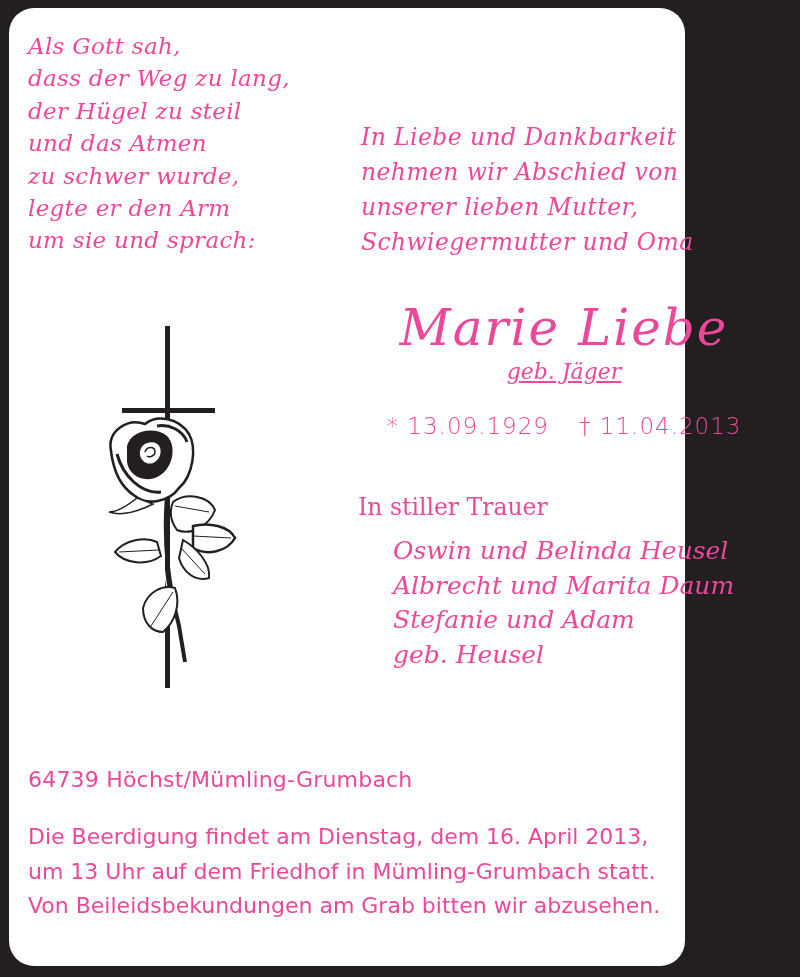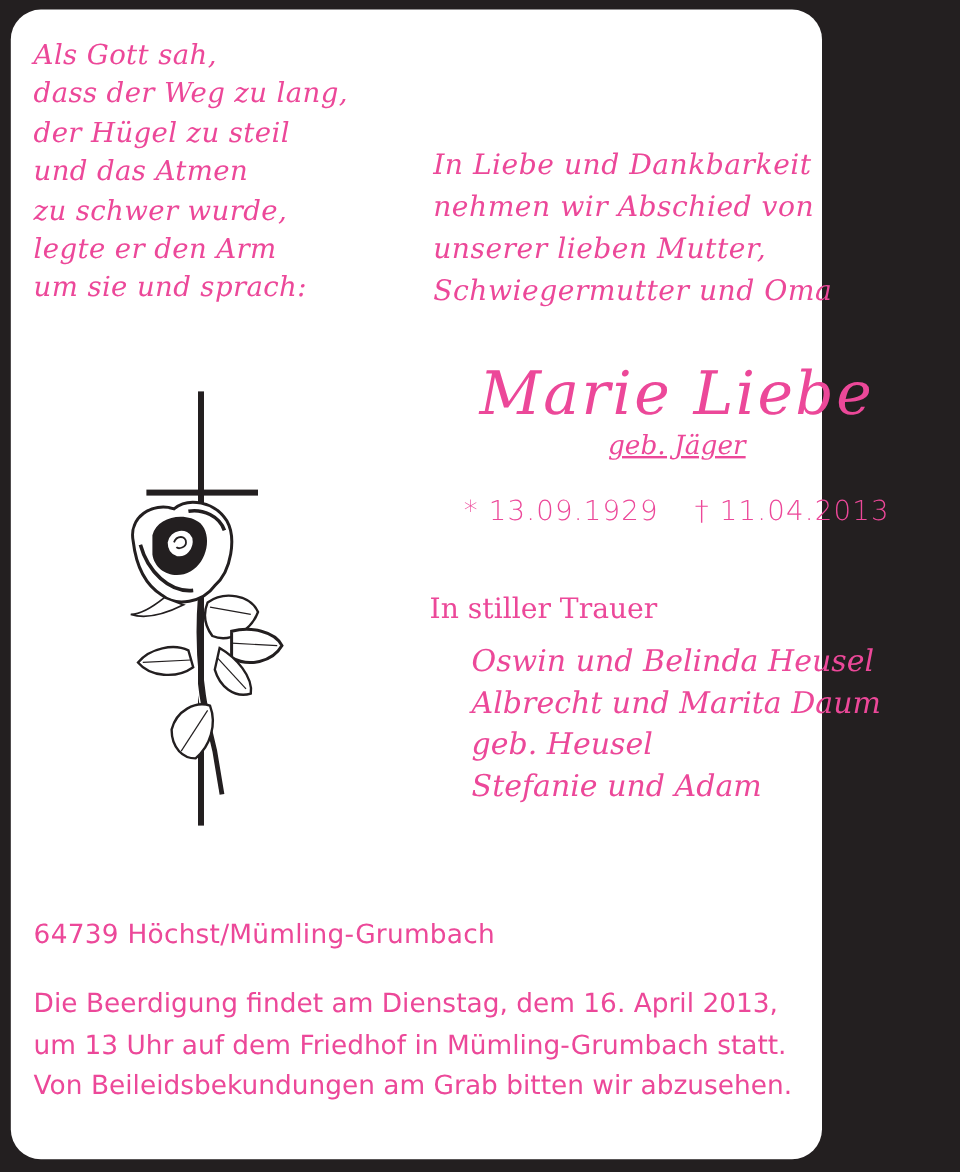--- a/index.html
+++ b/index.html
@@ -115,22 +115,22 @@
       <path d="M78 262 C66 258, 50 266, 46 282 C46 298, 56 306, 66 306 C78 296, 84 278, 78 262 Z" fill="#ffffff" stroke="#231f20" stroke-width="2"></path>
       <path d="M76 266 L54 300" stroke="#231f20" stroke-width="1"></path>
     </svg>
   </div>
 
   <div class="mourning-title">In stiller Trauer</div>
 
   <div class="mourners">
     <div>Oswin und Belinda Heusel</div>
     <div>Albrecht und Marita Daum</div>
+    <div>Stefanie und Adam</div>
     <div>geb. Heusel</div>
-    <div>Stefanie und Adam</div>
   </div>
 
   <div class="location">64739 Höchst/Mümling-Grumbach</div>
 
   <div class="funeral">
     <div>Die Beerdigung findet am Dienstag, dem 16. April 2013,</div>
     <div>um 13 Uhr auf dem Friedhof in Mümling-Grumbach statt.</div>
     <div>Von Beileidsbekundungen am Grab bitten wir abzusehen.</div>
   </div>
 

